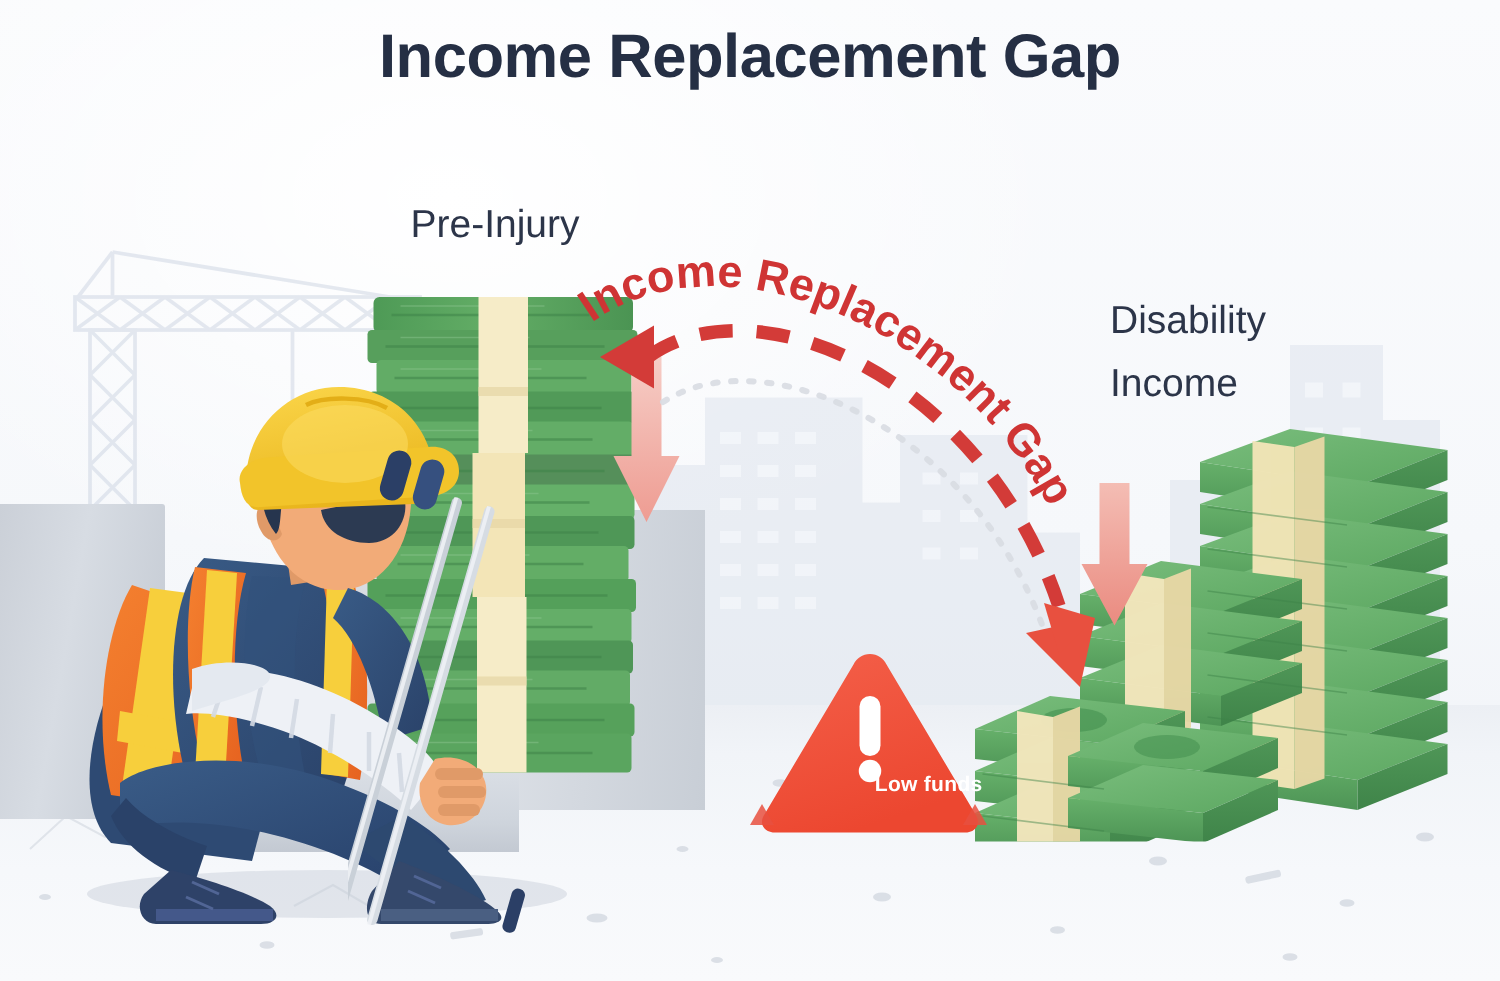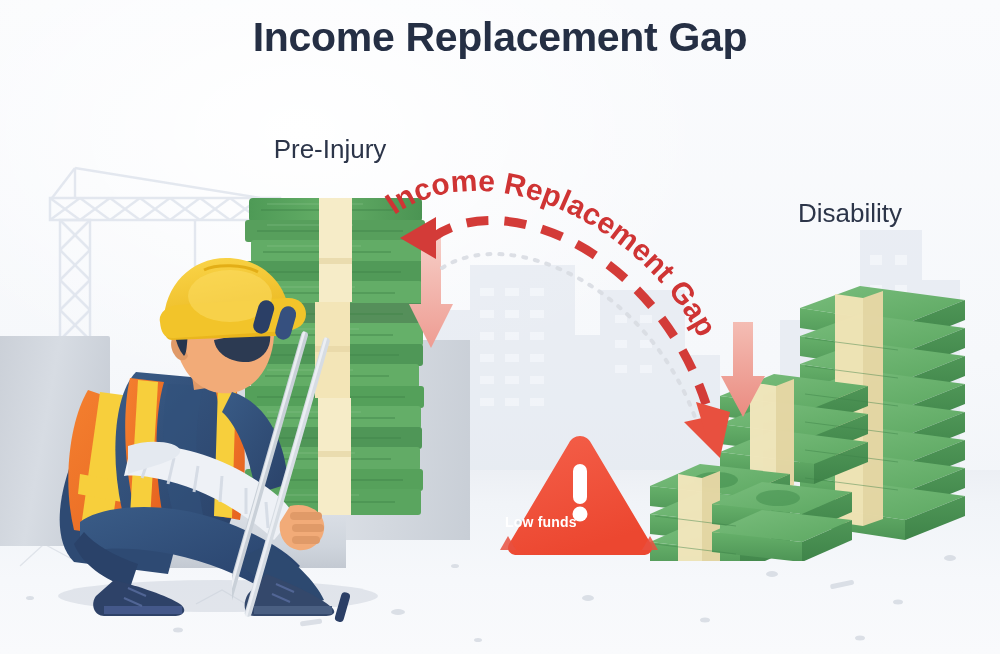--- a/index.html
+++ b/index.html
@@ -61,21 +61,21 @@
   #label-pre {
     left: 185px; top: 100px; width: 290px;
     text-align: center;
     font-size: 26px;
     line-height: 42px;
     color: #2c3549;
     margin-top: 28px;
   }
   #label-dis {
     left: 740px; top: 192px; width: 220px;
-    text-align: center;
+    text-align: left;
     font-size: 26px;
     line-height: 42px;
     color: #2c3549;
   }
 
   
   #arc-label { left: 380px; top: 150px; width: 420px; height: 230px; }
   #arc-label text {
     font-family: "Liberation Sans", sans-serif;
     font-size: 30px;
@@ -93,21 +93,21 @@
   #stacks-right { left: 650px; top: 286px; width: 320px; height: 275px; }
 
   
   #worker { left: 18px; top: 244px; width: 400px; height: 372px; }
 
   
   #warning { left: 505px; top: 434px; width: 150px; height: 122px; }
   #warning-label {
     position: absolute;
     left: 0; top: 80px; width: 150px;
-    text-align: left;
+    text-align: right;
     font-size: 14px;
     font-weight: 700;
     color: #ffffff;
     letter-spacing: .2px;
   }
 </style>
 </head>
 <body>
 
 <div id="canvas">
@@ -615,15 +615,16 @@
   </svg>
 
   <div class="layer" id="title">Income Replacement Gap</div>
 
   <div class="layer" id="label-pre">
     <div>Pre-Injury</div>
   </div>
 
   <div class="layer" id="label-dis">
     <div>Disability</div>
+    <div>Income</div>
   </div>
 
 </div>
 
 </body></html>

